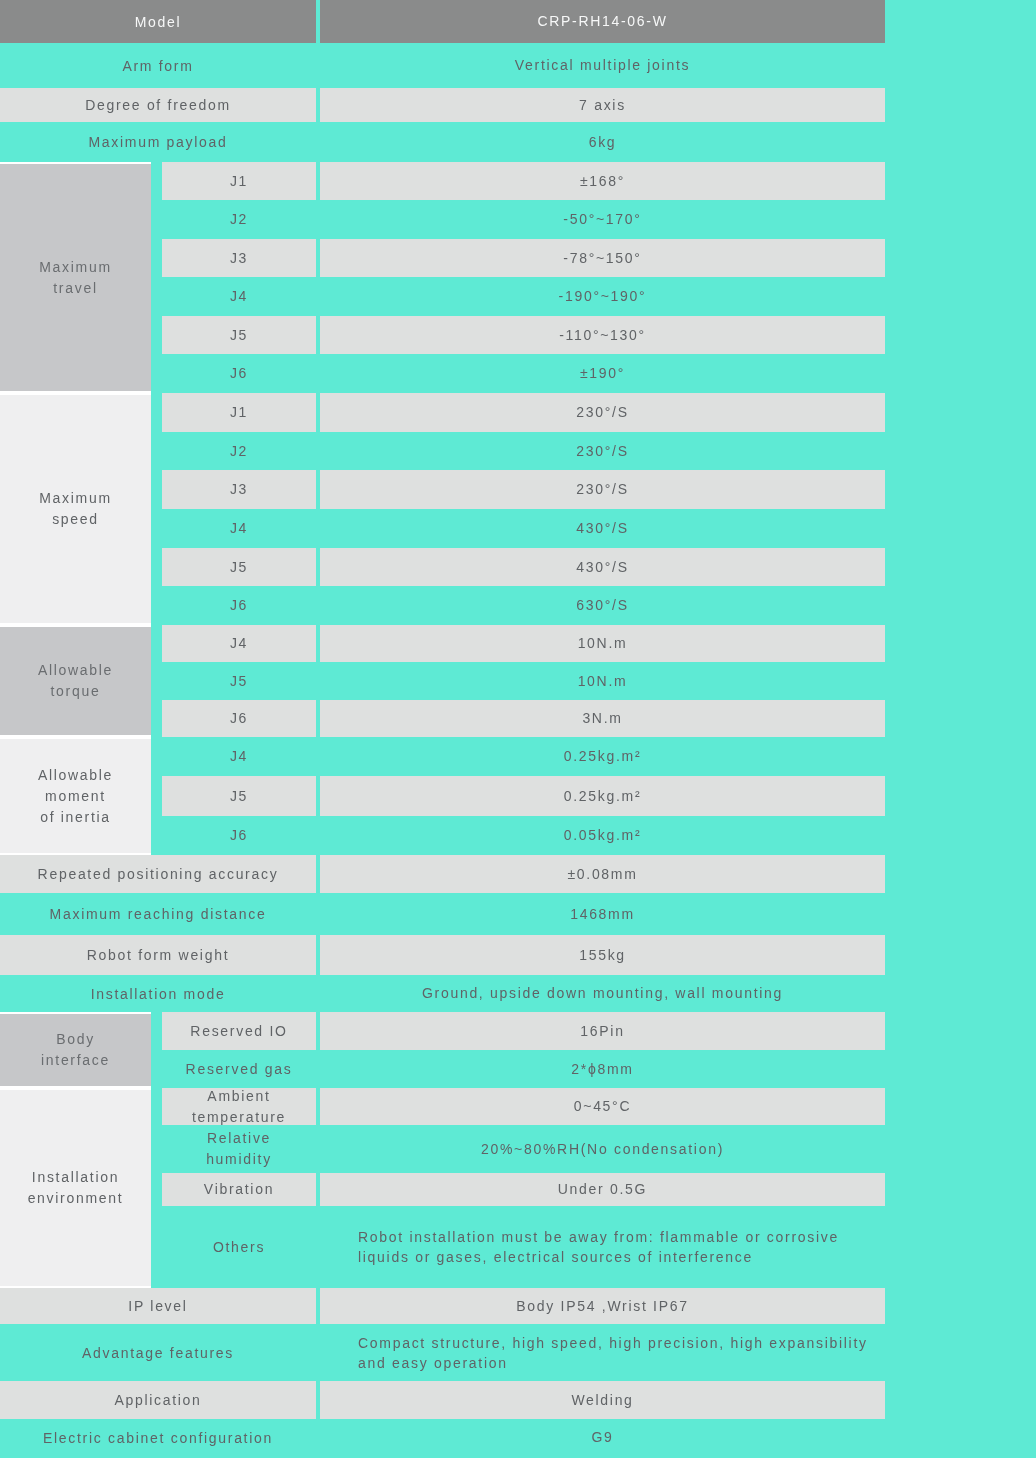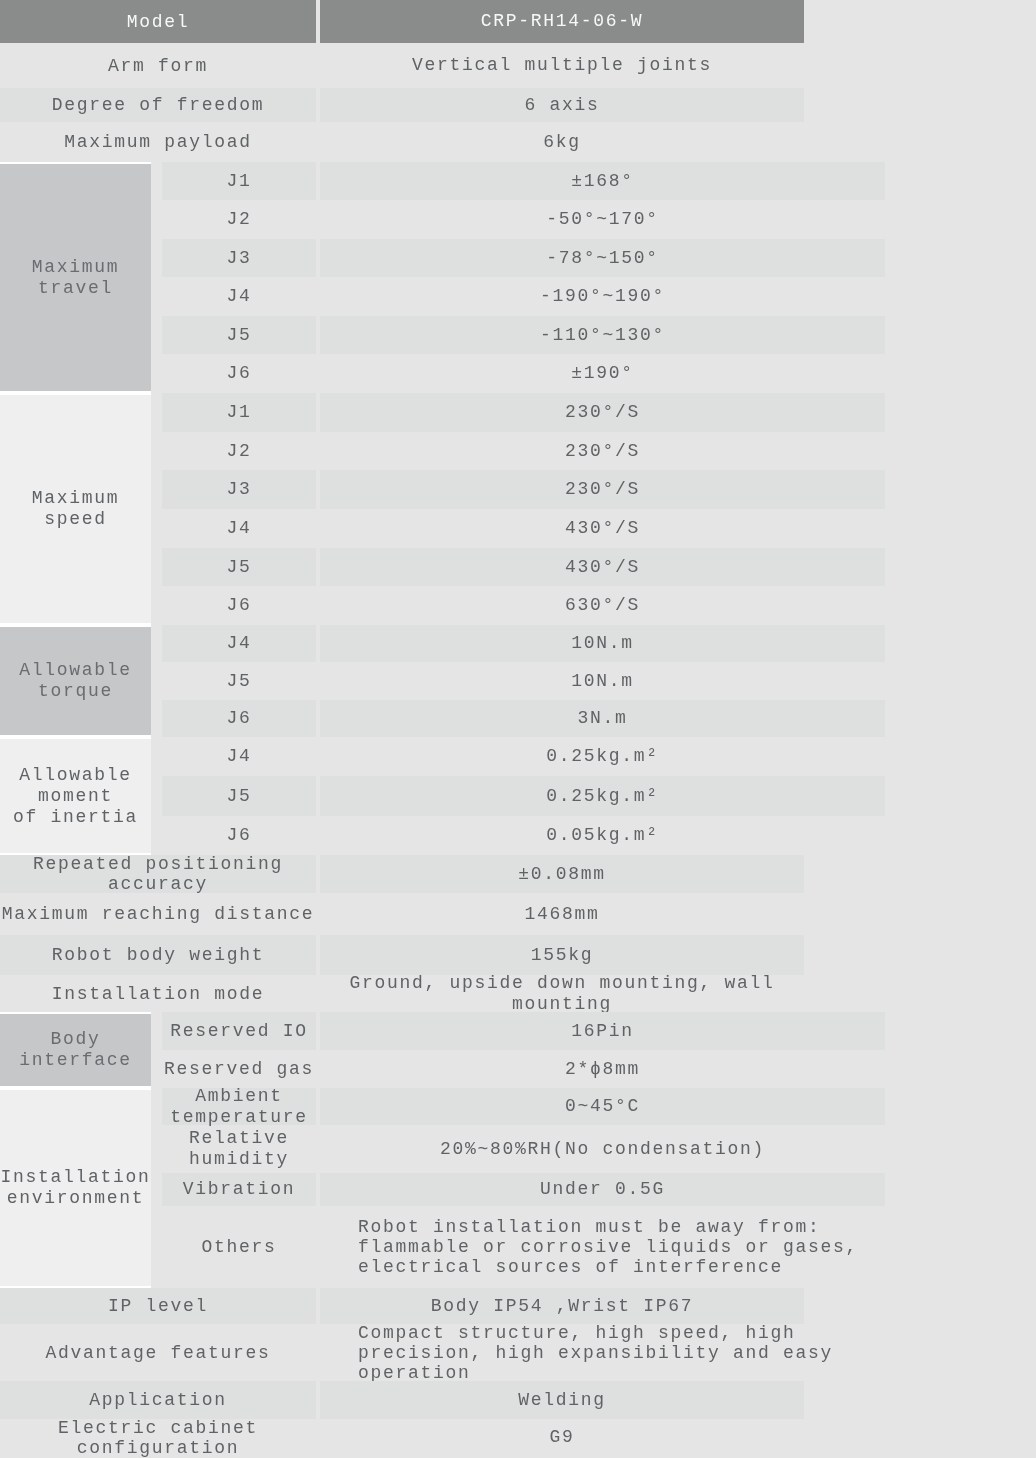--- a/index.html
+++ b/index.html
@@ -1,24 +1,24 @@
 <!DOCTYPE html>
 <html><head>
 <meta charset="utf-8">
 <style>
   html,body{margin:0;padding:0;background:#ffffff;}
   .page{
-    width:1036px;height:1458px;background:#e5e5e5;position:relative;
-    font-family:Liberation Mono, monospace;color:#606366;
-    font-size:18px;letter-spacing:1.7px;
+    width:1036px;height:1458px;background:#5eead4;position:relative;
+    font-family:Liberation Sans, sans-serif;color:#606366;
+    font-size:14px;letter-spacing:1.7px;
   }
   .spec-table{width:885px;display:flex;flex-direction:column;}
   .row{display:flex;width:885px;}
   .label2{width:316px;margin-right:4px;display:flex;align-items:center;justify-content:center;text-align:center;}
-  .val{width:484px;display:flex;align-items:center;justify-content:center;text-align:center;line-height:21px;}
+  .val{width:565px;display:flex;align-items:center;justify-content:center;text-align:center;line-height:21px;}
   .row.hdr .label2,.row.hdr .val{background:#8a8b8b;color:#f7f8f8;}
   .row.g .label2,.row.g .val{background:#dee0df;}
   .section{display:flex;width:885px;}
   .cat{width:158px;margin-right:11px;display:flex;align-items:center;justify-content:center;
        text-align:center;white-space:pre-line;line-height:21px;
        border-top:2px solid #ffffff;border-bottom:2px solid #ffffff;}
   .cat.dark{background:#c6c7c9;color:#6a6d70;}
   .cat.light{background:#efeff0;}
   .sub{display:flex;flex-direction:column;width:723px;justify-content:center;}
   .srow{display:flex;width:723px;}
@@ -38,21 +38,21 @@
       <div class="label2">Model</div>
       <div class="val">CRP-RH14-06-W</div>
     </div>
 
     <div class="row" style="height:45px">
       <div class="label2">Arm form</div>
       <div class="val">Vertical multiple joints</div>
     </div>
     <div class="row g" style="height:34px">
       <div class="label2">Degree of freedom</div>
-      <div class="val">6 axis</div>
+      <div class="val">7 axis</div>
     </div>
     <div class="row" style="height:40px">
       <div class="label2">Maximum payload</div>
       <div class="val">6kg</div>
     </div>
 
     <div class="section">
       <div class="cat dark">Maximum
 travel</div>
       <div class="sub">
@@ -155,21 +155,21 @@
 
     <div class="row g" style="height:38px">
       <div class="label2">Repeated positioning accuracy</div>
       <div class="val">±0.08mm</div>
     </div>
     <div class="row" style="height:42px">
       <div class="label2">Maximum reaching distance</div>
       <div class="val">1468mm</div>
     </div>
     <div class="row g" style="height:40px">
-      <div class="label2">Robot body weight</div>
+      <div class="label2">Robot form weight</div>
       <div class="val">155kg</div>
     </div>
     <div class="row" style="height:37px">
       <div class="label2">Installation mode</div>
       <div class="val">Ground, upside down mounting,  wall mounting</div>
     </div>
 
     <div class="section">
       <div class="cat dark">Body
 interface</div>

